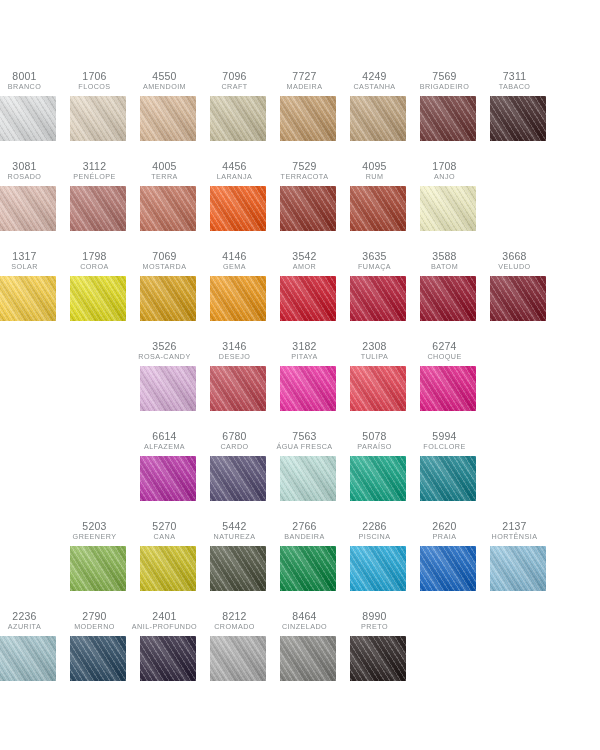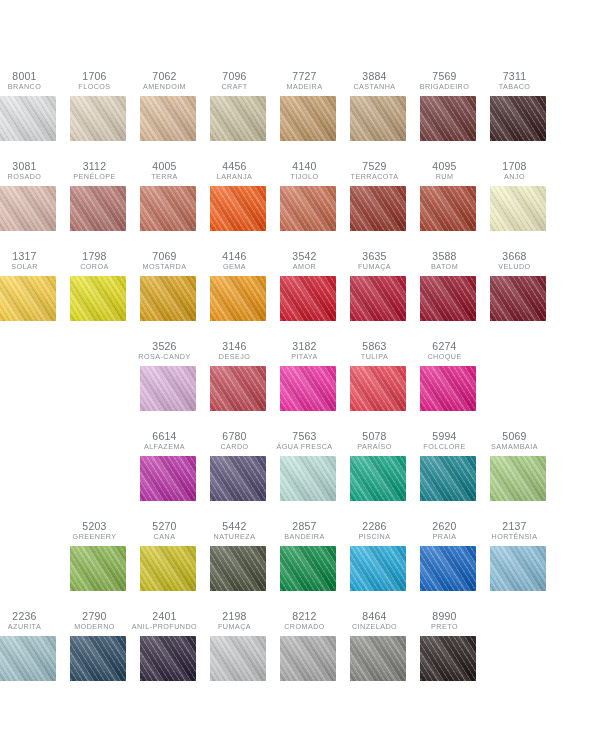--- a/index.html
+++ b/index.html
@@ -134,42 +134,42 @@
       </div>
       <div class="swatch-cell">
         <div class="swatch-label">
           <span class="swatch-code">1706</span>
           <span class="swatch-name">FLOCOS</span>
         </div>
         <div class="swatch-chip" style="background-color: rgb(224, 210, 189);"></div>
       </div>
       <div class="swatch-cell">
         <div class="swatch-label">
-          <span class="swatch-code">7062</span>
+          <span class="swatch-code">4550</span>
           <span class="swatch-name">AMENDOIM</span>
         </div>
         <div class="swatch-chip" style="background-color: rgb(219, 185, 151);"></div>
       </div>
       <div class="swatch-cell">
         <div class="swatch-label">
           <span class="swatch-code">7096</span>
           <span class="swatch-name">CRAFT</span>
         </div>
         <div class="swatch-chip" style="background-color: rgb(203, 194, 160);"></div>
       </div>
       <div class="swatch-cell">
         <div class="swatch-label">
           <span class="swatch-code">7727</span>
           <span class="swatch-name">MADEIRA</span>
         </div>
         <div class="swatch-chip" style="background-color: rgb(196, 154, 103);"></div>
       </div>
       <div class="swatch-cell">
         <div class="swatch-label">
-          <span class="swatch-code">3884</span>
+          <span class="swatch-code">4249</span>
           <span class="swatch-name">CASTANHA</span>
         </div>
         <div class="swatch-chip" style="background-color: rgb(191, 161, 121);"></div>
       </div>
       <div class="swatch-cell">
         <div class="swatch-label">
           <span class="swatch-code">7569</span>
           <span class="swatch-name">BRIGADEIRO</span>
         </div>
         <div class="swatch-chip" style="background-color: rgb(111, 54, 53);"></div>
@@ -206,27 +206,20 @@
       </div>
       <div class="swatch-cell">
         <div class="swatch-label">
           <span class="swatch-code">4456</span>
           <span class="swatch-name">LARANJA</span>
         </div>
         <div class="swatch-chip" style="background-color: rgb(244, 84, 13);"></div>
       </div>
       <div class="swatch-cell">
         <div class="swatch-label">
-          <span class="swatch-code">4140</span>
-          <span class="swatch-name">TIJOLO</span>
-        </div>
-        <div class="swatch-chip" style="background-color: rgb(201, 106, 76);"></div>
-      </div>
-      <div class="swatch-cell">
-        <div class="swatch-label">
           <span class="swatch-code">7529</span>
           <span class="swatch-name">TERRACOTA</span>
         </div>
         <div class="swatch-chip" style="background-color: rgb(150, 53, 41);"></div>
       </div>
       <div class="swatch-cell">
         <div class="swatch-label">
           <span class="swatch-code">4095</span>
           <span class="swatch-name">RUM</span>
         </div>
@@ -317,21 +310,21 @@
       </div>
       <div class="swatch-cell">
         <div class="swatch-label">
           <span class="swatch-code">3182</span>
           <span class="swatch-name">PITAYA</span>
         </div>
         <div class="swatch-chip" style="background-color: rgb(239, 41, 161);"></div>
       </div>
       <div class="swatch-cell">
         <div class="swatch-label">
-          <span class="swatch-code">5863</span>
+          <span class="swatch-code">2308</span>
           <span class="swatch-name">TULIPA</span>
         </div>
         <div class="swatch-chip" style="background-color: rgb(233, 61, 79);"></div>
       </div>
       <div class="swatch-cell">
         <div class="swatch-label">
           <span class="swatch-code">6274</span>
           <span class="swatch-name">CHOQUE</span>
         </div>
         <div class="swatch-chip" style="background-color: rgb(227, 21, 133);"></div>
@@ -368,27 +361,20 @@
         </div>
         <div class="swatch-chip" style="background-color: rgb(9, 163, 129);"></div>
       </div>
       <div class="swatch-cell">
         <div class="swatch-label">
           <span class="swatch-code">5994</span>
           <span class="swatch-name">FOLCLORE</span>
         </div>
         <div class="swatch-chip" style="background-color: rgb(14, 127, 140);"></div>
       </div>
-      <div class="swatch-cell">
-        <div class="swatch-label">
-          <span class="swatch-code">5069</span>
-          <span class="swatch-name">SAMAMBAIA</span>
-        </div>
-        <div class="swatch-chip" style="background-color: rgb(163, 202, 123);"></div>
-      </div>
     </div>
     <div class="swatch-row">
       <div class="swatch-cell spacer"></div>
       <div class="swatch-cell">
         <div class="swatch-label">
           <span class="swatch-code">5203</span>
           <span class="swatch-name">GREENERY</span>
         </div>
         <div class="swatch-chip" style="background-color: rgb(134, 181, 74);"></div>
       </div>
@@ -401,21 +387,21 @@
       </div>
       <div class="swatch-cell">
         <div class="swatch-label">
           <span class="swatch-code">5442</span>
           <span class="swatch-name">NATUREZA</span>
         </div>
         <div class="swatch-chip" style="background-color: rgb(74, 79, 59);"></div>
       </div>
       <div class="swatch-cell">
         <div class="swatch-label">
-          <span class="swatch-code">2857</span>
+          <span class="swatch-code">2766</span>
           <span class="swatch-name">BANDEIRA</span>
         </div>
         <div class="swatch-chip" style="background-color: rgb(4, 135, 63);"></div>
       </div>
       <div class="swatch-cell">
         <div class="swatch-label">
           <span class="swatch-code">2286</span>
           <span class="swatch-name">PISCINA</span>
         </div>
         <div class="swatch-chip" style="background-color: rgb(24, 166, 217);"></div>
@@ -452,27 +438,20 @@
       </div>
       <div class="swatch-cell">
         <div class="swatch-label">
           <span class="swatch-code">2401</span>
           <span class="swatch-name">ANIL-PROFUNDO</span>
         </div>
         <div class="swatch-chip" style="background-color: rgb(42, 32, 56);"></div>
       </div>
       <div class="swatch-cell">
         <div class="swatch-label">
-          <span class="swatch-code">2198</span>
-          <span class="swatch-name">FUMAÇA</span>
-        </div>
-        <div class="swatch-chip" style="background-color: rgb(197, 198, 200);"></div>
-      </div>
-      <div class="swatch-cell">
-        <div class="swatch-label">
           <span class="swatch-code">8212</span>
           <span class="swatch-name">CROMADO</span>
         </div>
         <div class="swatch-chip" style="background-color: rgb(169, 169, 169);"></div>
       </div>
       <div class="swatch-cell">
         <div class="swatch-label">
           <span class="swatch-code">8464</span>
           <span class="swatch-name">CINZELADO</span>
         </div>

